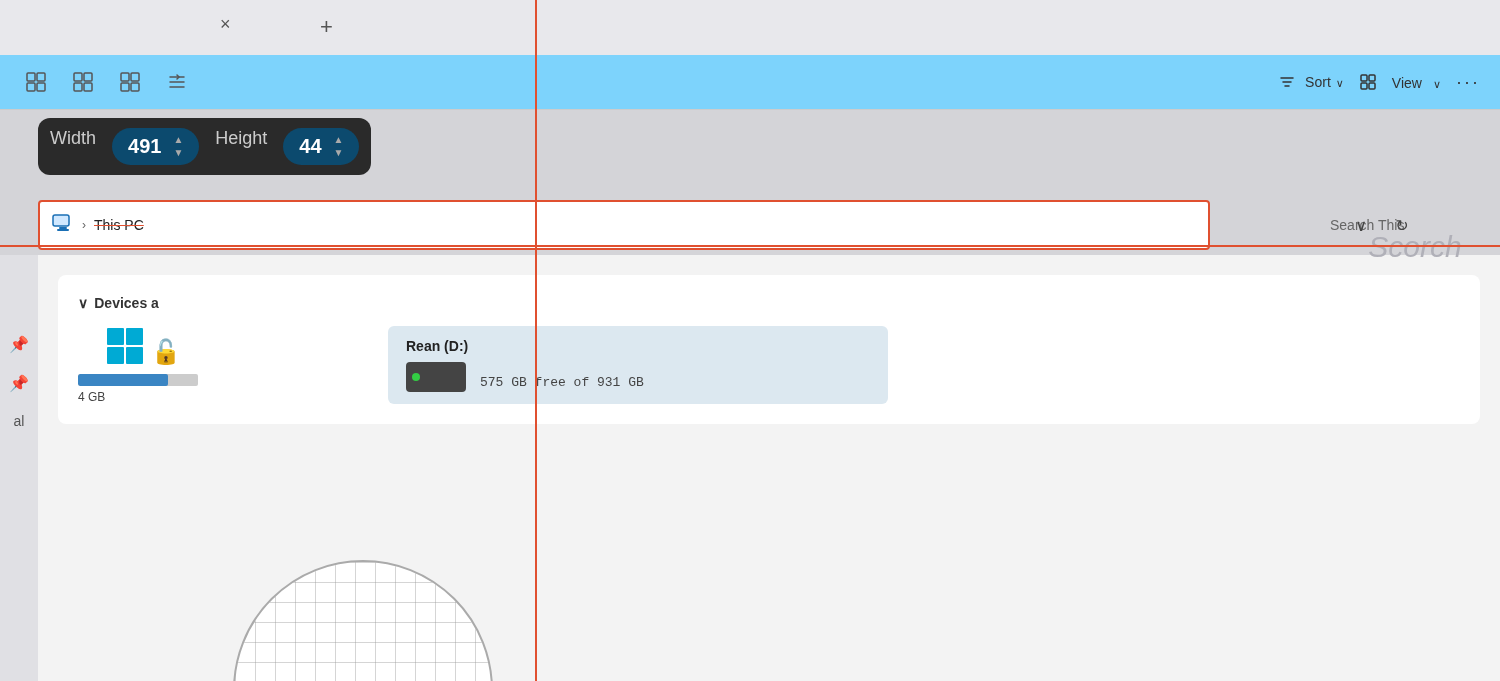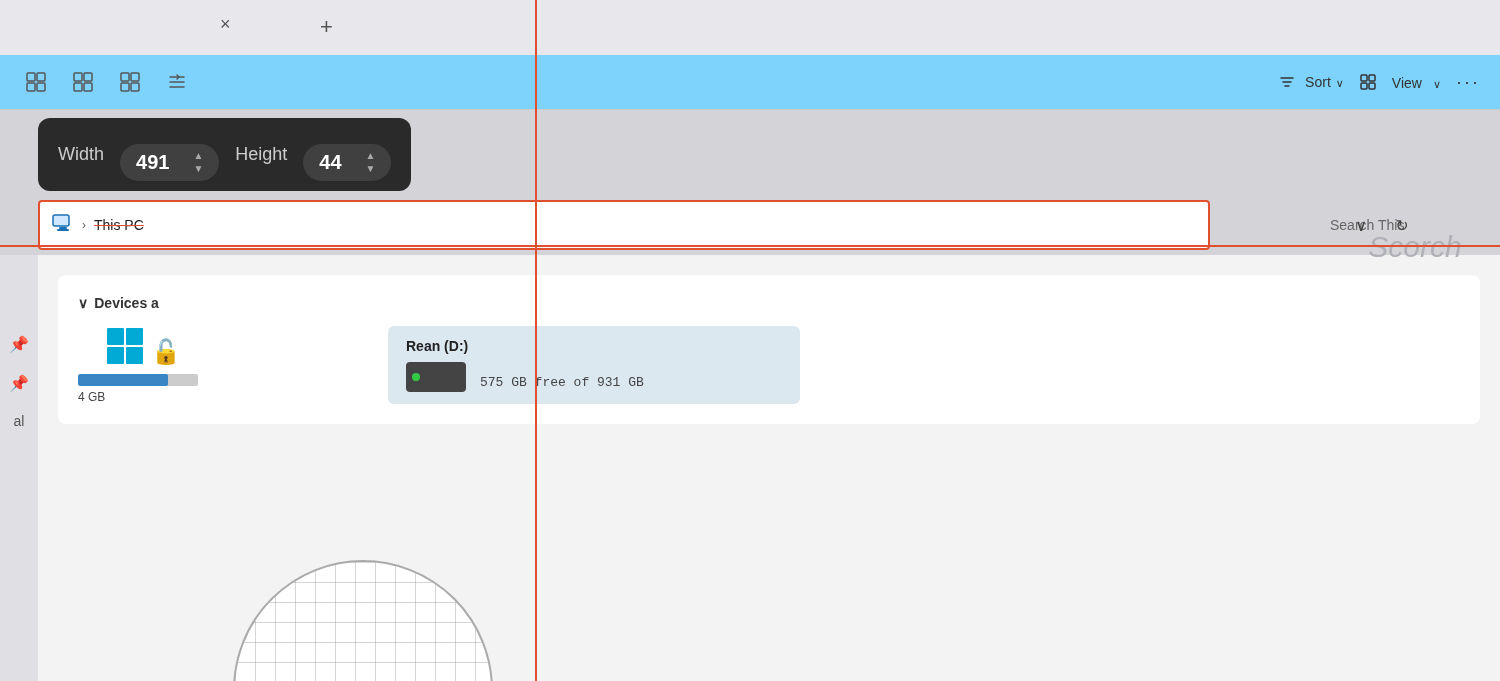--- a/index.html
+++ b/index.html
@@ -119,41 +119,40 @@
       pointer-events: none;
     }
 
     
     .dimension-tooltip {
       position: absolute;
       top: 118px;
       left: 38px;
       background: #2a2a2a;
       border-radius: 12px;
-      padding: 10px 20px;
-      display: flex;
-      align-items: center;
+      padding: 10px 12px;
+      display: flex;
+      align-items: flex-start;
       gap: 16px;
       z-index: 100;
     }
 
     .dim-label {
       color: #ccc;
       font-size: 18px;
       font-weight: 500;
     }
 
     .dim-value-box {
-      background: #404040;
+      background: #0c4a6e;
       border-radius: 20px;
       padding: 6px 16px;
       display: flex;
       align-items: center;
-      gap: 24px;
-      margin-top: 16px;
+      gap: 12px;
     }
 
     .dim-value {
       color: #fff;
       font-size: 20px;
       font-weight: 600;
     }
 
     .dim-stepper {
       display: flex;
@@ -341,21 +340,21 @@
         linear-gradient(rgba(150,150,150,0.4) 1px, transparent 1px),
         linear-gradient(90deg, rgba(150,150,150,0.4) 1px, transparent 1px);
       background-size: 20px 20px;
     }
 
     
     .drive-item-right {
       background: #dce8f0;
       border-radius: 6px;
       padding: 12px 18px;
-      width: 412px;
+      width: 500px;
     }
 
     .drive-name {
       font-size: 14px;
       font-weight: 600;
       color: #222;
       margin-bottom: 8px;
     }
 
     .drive-right-inner {

